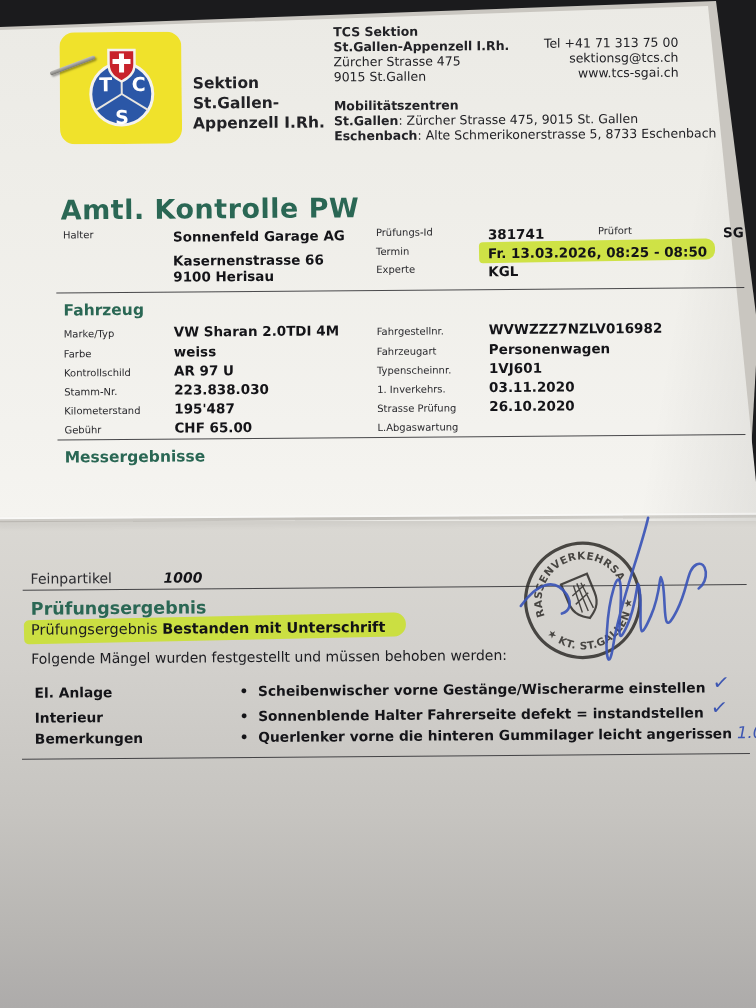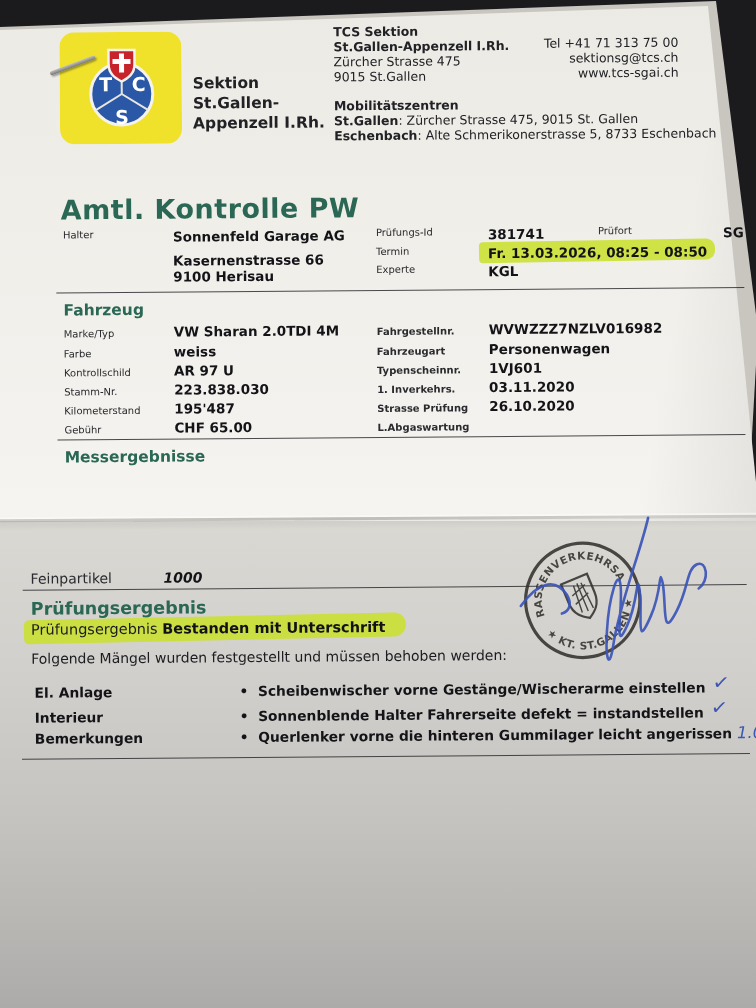--- a/index.html
+++ b/index.html
@@ -45,21 +45,21 @@
   .teal{color:#2a6754;font-weight:bold;}
   .rule{position:absolute;height:0;border:none;border-top:1.7px solid rgba(42,42,46,.85);margin:0;}
   
   .org-line{font-size:12.5px;line-height:15px;color:#222226;}
   .bold{font-weight:bold;}
   #contact-block{text-align:right;}
   #logo-caption{font-size:15.5px;line-height:20px;font-weight:bold;color:#222226;}
   
   .kv-row{position:absolute;white-space:nowrap;}
   .kv-row .lbl{display:inline-block;}
-  .w110{width:110px;} .w112{width:112px;font-weight:bold;}
+  .w110{width:110px;} .w112{width:112px;}
   
   .hl{position:absolute;background:#c9e02f;opacity:.88;}
   
   .defect-row{position:absolute;white-space:nowrap;font-size:13.8px;}
   .defect-cat{display:inline-block;width:205px;font-weight:bold;color:#141418;}
   .defect-text{font-weight:bold;color:#141418;}
   .defect-text::before{content:"\2022\00a0\00a0";font-weight:bold;}
   .ann-check{color:#3e57b2;font-size:20px;display:inline-block;transform:rotate(7deg) translateY(-3px);margin-left:7px;font-weight:normal;}
   .ann-num{color:#3e57b2;font-size:16.5px;font-style:italic;margin-left:5px;font-weight:normal;}
   

